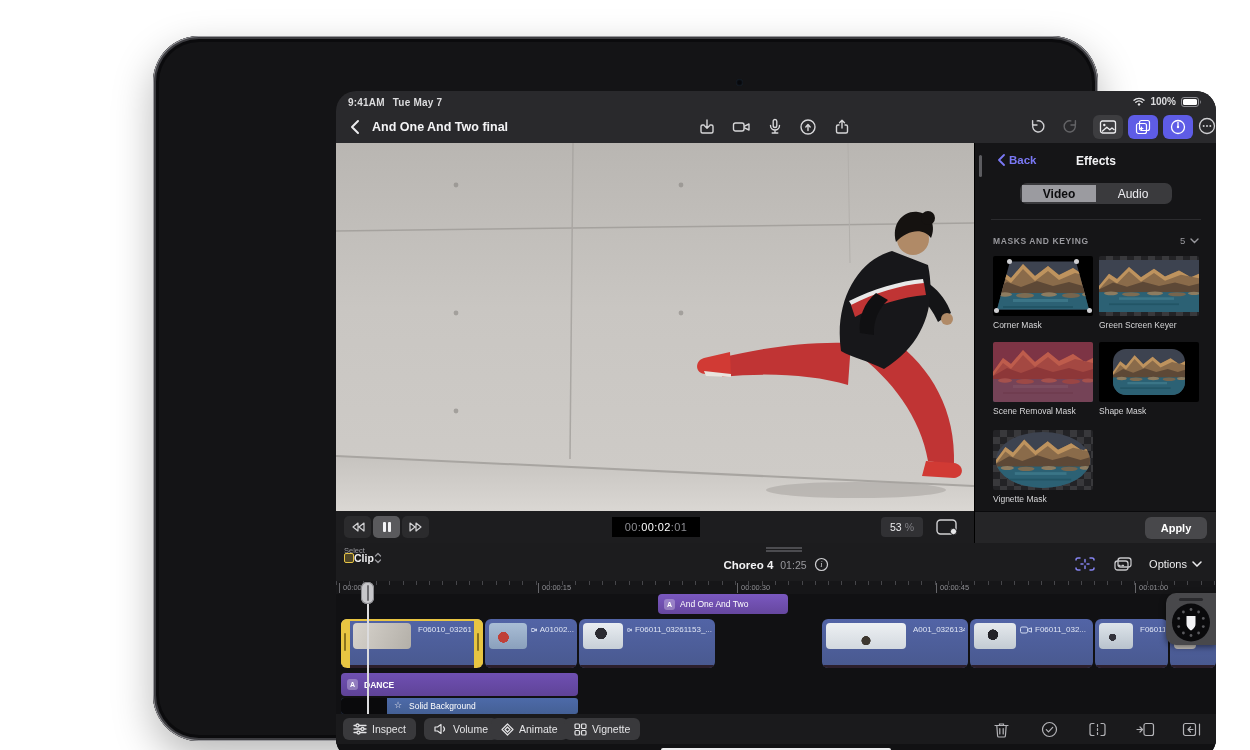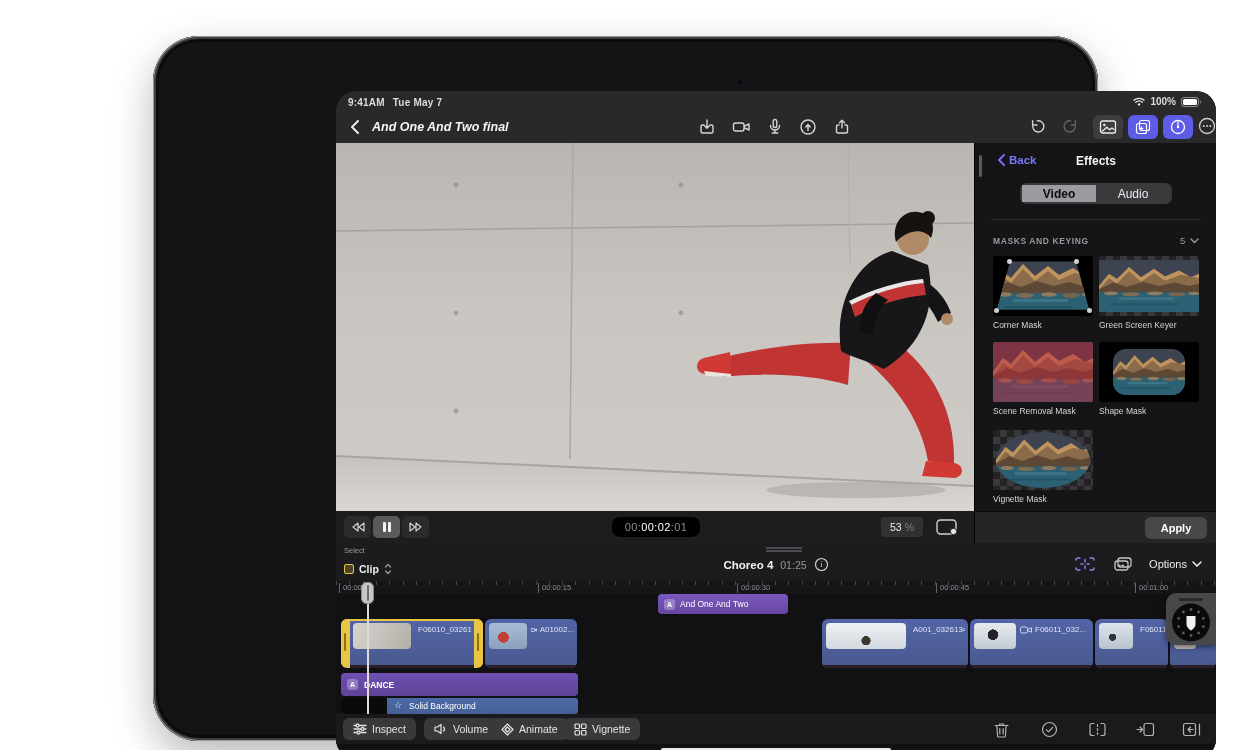--- a/index.html
+++ b/index.html
@@ -10,36 +10,36 @@
             border-radius:46px; box-shadow: inset 0 0 0 1px #9a9a9e, inset 0 0 0 3px #3c3c40, inset 0 0 0 6px #0b0b0d, 0 16px 40px rgba(0,0,0,.28); }
   .camera-dot { position:absolute; left:583px; top:43px; width:7px; height:7px; border-radius:50%; background:#08090c; box-shadow: inset 0 0 2px #26384a; }
   .screen { position:absolute; left:183px; top:55px; width:880px; height:668px; background:#0f0f11; border-radius:20px; overflow:hidden; }
 
   
   .topbars { position:absolute; left:0; top:0; width:880px; height:52px; background:#29292c; }
   .statusbar { position:absolute; left:0; top:0; width:880px; height:21px; font-size:10px; color:#dcdcde; }
   .statusbar .left { position:absolute; left:12px; top:6px; letter-spacing:.2px; font-weight:bold; }
   .statusbar .left span { margin-right:8px; }
   .statusbar .right { position:absolute; right:14px; top:5px; display:flex; align-items:center; gap:5px; font-weight:bold; }
-  .toolbar { position:absolute; left:0; top:21px; width:796px; height:31px;font-style:italic; }
+  .toolbar { position:absolute; left:0; top:21px; width:796px; height:31px; }
   .back-chev { position:absolute; left:10px; top:5px; width:20px; height:20px; color:#e8e8ea; }
   .app-title { position:absolute; left:36px; top:8px; font-size:12.5px; font-weight:bold; color:#f4f4f6; }
   .tb-ico { position:absolute; top:5px; width:22px; height:20px; display:flex; align-items:center; justify-content:center; }
   .tb-pill { position:absolute; top:3px; width:30px; height:24px; border-radius:6px; display:flex; align-items:center; justify-content:center; }
   .pill-gray { background:#3d3d40; }
   .pill-purple { background:#5e5ce6; }
 
   
   .viewer { position:absolute; left:0; top:52px; width:638px; height:368px; background:#000; overflow:hidden; }
   .viewer svg { display:block; width:638px; height:368px; }
   .playbar { position:absolute; left:0; top:420px; width:638px; height:32px; background:#1d1d1f; }
   .transport { position:absolute; left:8px; top:5px; display:flex; gap:2px; }
   .tr-btn { width:27px; height:22px; border-radius:5px; background:#2b2b2d; display:flex; align-items:center; justify-content:center; }
   .tr-btn.active { background:#5a5a5d; }
-  .tc-pill { position:absolute; left:276px; top:6px; width:88px; height:20px; background:#000; border-radius:8px;
+  .tc-pill { position:absolute; left:276px; top:6px; width:88px; height:20px; background:#000; border-radius:0;
              display:flex; align-items:center; justify-content:center; font-size:11px; letter-spacing:.4px; color:#fff; }
   .tc-dim { color:#8e8e93; }
   .zoom-pill { position:absolute; left:545px; top:6px; width:42px; height:20px; background:#313134; border-radius:4px;
                display:flex; align-items:center; justify-content:center; gap:3px; font-size:10.5px; color:#ececee; }
   .zoom-pill .unit { color:#7f7f84; }
   .viewmode { position:absolute; left:598px; top:5px; width:26px; height:22px; display:flex; align-items:center; justify-content:center; }
 
   
   .panel { position:absolute; left:638px; top:52px; width:242px; height:400px; background:#151517; border-left:1px solid #000; }
   .panel-grip { position:absolute; left:4px; top:12px; width:3px; height:22px; border-radius:2px; background:#5c5c60; }
@@ -65,21 +65,21 @@
   .wrap-shape { position:absolute; left:14px; top:7px; width:72px; height:46px; border-radius:13px; overflow:hidden; }
   .wrap-vig { position:absolute; left:3px; top:2px; width:94px; height:56px; border-radius:50%; overflow:hidden; }
   .apply-bar { position:absolute; left:0; top:368px; width:242px; height:32px; background:#252527; border-top:1px solid #0a0a0c; }
   .apply-btn { position:absolute; right:10px; top:5px; width:62px; height:22px; background:#48484b; border-radius:6px;
                display:flex; align-items:center; justify-content:center; font-size:11px; font-weight:bold; color:#fff; }
 
   
   .timeline { position:absolute; left:0; top:452px; width:880px; height:216px; background:#111113; }
   .tl-head { position:absolute; left:0; top:0; width:880px; height:38px; background:#1c1c1e; }
   .sel-label { position:absolute; left:8px; top:3px; font-size:7.5px; color:#98989d; }
-  .tool-row { position:absolute; left:8px; top:20px; display:flex; align-items:center; gap:5px; }
+  .tool-row { position:absolute; left:8px; top:9px; display:flex; align-items:center; }
   .tool-sq { width:10px; height:10px; border:1.5px solid #e6c345; border-radius:2px; background:rgba(230,195,69,.25); }
   .tool-name { font-size:10.5px; font-weight:bold; color:#f0f0f2; }
   .grab { position:absolute; left:430px; top:4px; width:36px; height:5px; border-top:2px solid #4c4c50; border-bottom:2px solid #4c4c50; }
   .proj-row { position:absolute; left:0; top:14px; width:880px; display:flex; justify-content:center; align-items:center; gap:7px; }
   .proj-name { font-size:11.5px; font-weight:bold; color:#f2f2f4; }
   .proj-dur { font-size:10.5px; color:#98989d; }
   .opt-row { position:absolute; right:14px; top:12px; display:flex; align-items:center; gap:16px; }
   .opt-label { display:flex; align-items:center; gap:5px; font-size:11px; font-weight:normal; color:#ececee; }
 
   .ruler { position:absolute; left:0; top:38px; width:880px; height:13px; background:#161618;
@@ -523,20 +523,32 @@
             <span class="thm th-b" style="width:38px"></span>
             <span class="cname">
                 <svg class="ic" width="12" height="8" viewBox="0 0 12 8" stroke="#cdd6ee" stroke-width="1" fill="none">
                   <rect x="0.5" y="1" width="7" height="6" rx="1.5"></rect>
                   <path d="M8 3.2 L11.5 1.8 V6.2 L8 4.8"></path>
                 </svg>
                 <span>A01002...</span>
               </span>
           </div>
         </div>
+        <div class="tclip" style="left:243px; width:136px">
+          <div class="inner">
+            <span class="thm th-c" style="width:40px"></span>
+            <span class="cname">
+                <svg class="ic" width="12" height="8" viewBox="0 0 12 8" stroke="#cdd6ee" stroke-width="1" fill="none">
+                  <rect x="0.5" y="1" width="7" height="6" rx="1.5"></rect>
+                  <path d="M8 3.2 L11.5 1.8 V6.2 L8 4.8"></path>
+                </svg>
+                <span>F06011_03261153_...</span>
+              </span>
+          </div>
+        </div>
         <div class="tclip" style="left:486px; width:146px">
           <div class="inner">
             <span class="thm th-e" style="width:80px"></span>
             <span class="cname">
                 <svg class="ic" width="12" height="8" viewBox="0 0 12 8" stroke="#cdd6ee" stroke-width="1" fill="none">
                   <rect x="0.5" y="1" width="7" height="6" rx="1.5"></rect>
                   <path d="M8 3.2 L11.5 1.8 V6.2 L8 4.8"></path>
                 </svg>
                 <span>A001_0326134...</span>
               </span>

